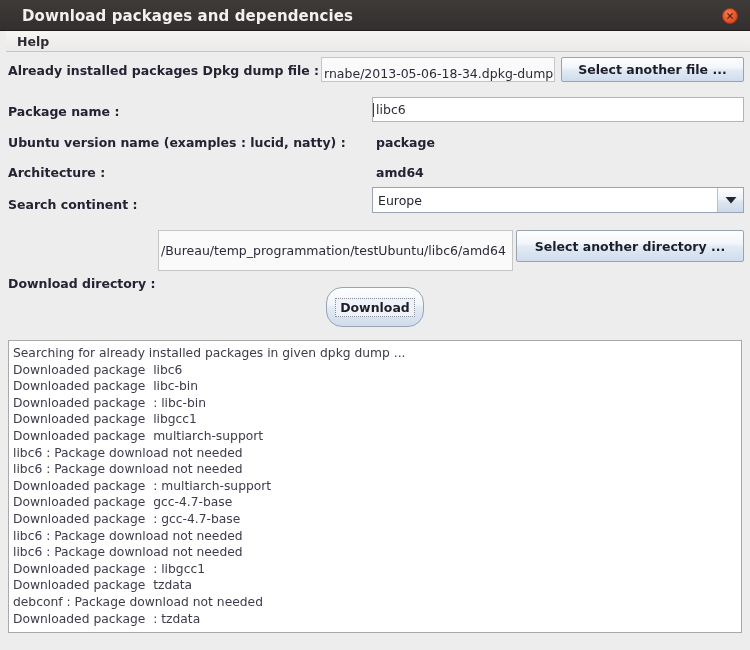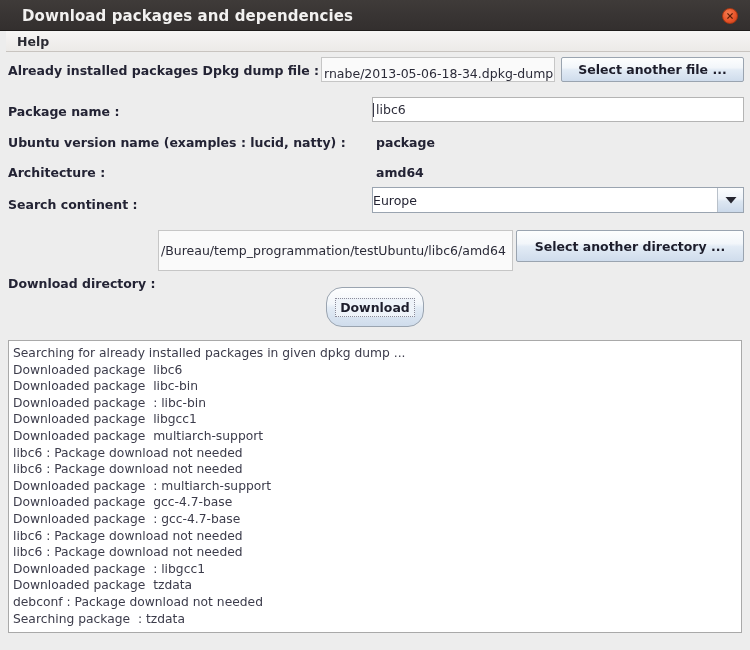--- a/index.html
+++ b/index.html
@@ -163,20 +163,21 @@
     border: 1px solid #9aa4b0;
     background: #ffffff;
     display: flex;
     align-items: stretch;
     cursor: pointer;
   }
   #continent-value {
     flex: 1;
     display: flex;
     align-items: center;
+    padding-left: 5px;
     font-size: 12.5px;
     color: #242433;
     background: #ffffff;
   }
   #continent-arrow-btn {
     width: 25px;
     border-left: 1px solid #b9c1ca;
     background: linear-gradient(to bottom, #fcfdfe 0%, #eef3f9 45%, #dde7f2 55%, #cbd9ea 100%);
     display: flex;
     align-items: center;
@@ -274,18 +275,18 @@
           <div class="logline">libc6 : Package download not needed</div>
           <div class="logline">libc6 : Package download not needed</div>
           <div class="logline">Downloaded package  : multiarch-support</div>
           <div class="logline">Downloaded package  gcc-4.7-base</div>
           <div class="logline">Downloaded package  : gcc-4.7-base</div>
           <div class="logline">libc6 : Package download not needed</div>
           <div class="logline">libc6 : Package download not needed</div>
           <div class="logline">Downloaded package  : libgcc1</div>
           <div class="logline">Downloaded package  tzdata</div>
           <div class="logline">debconf : Package download not needed</div>
-          <div class="logline">Searching package  : tzdata</div>
+          <div class="logline">Downloaded package  : tzdata</div>
         </div>
     </div>
 
   </div>
 </div>
 
 </body></html>

